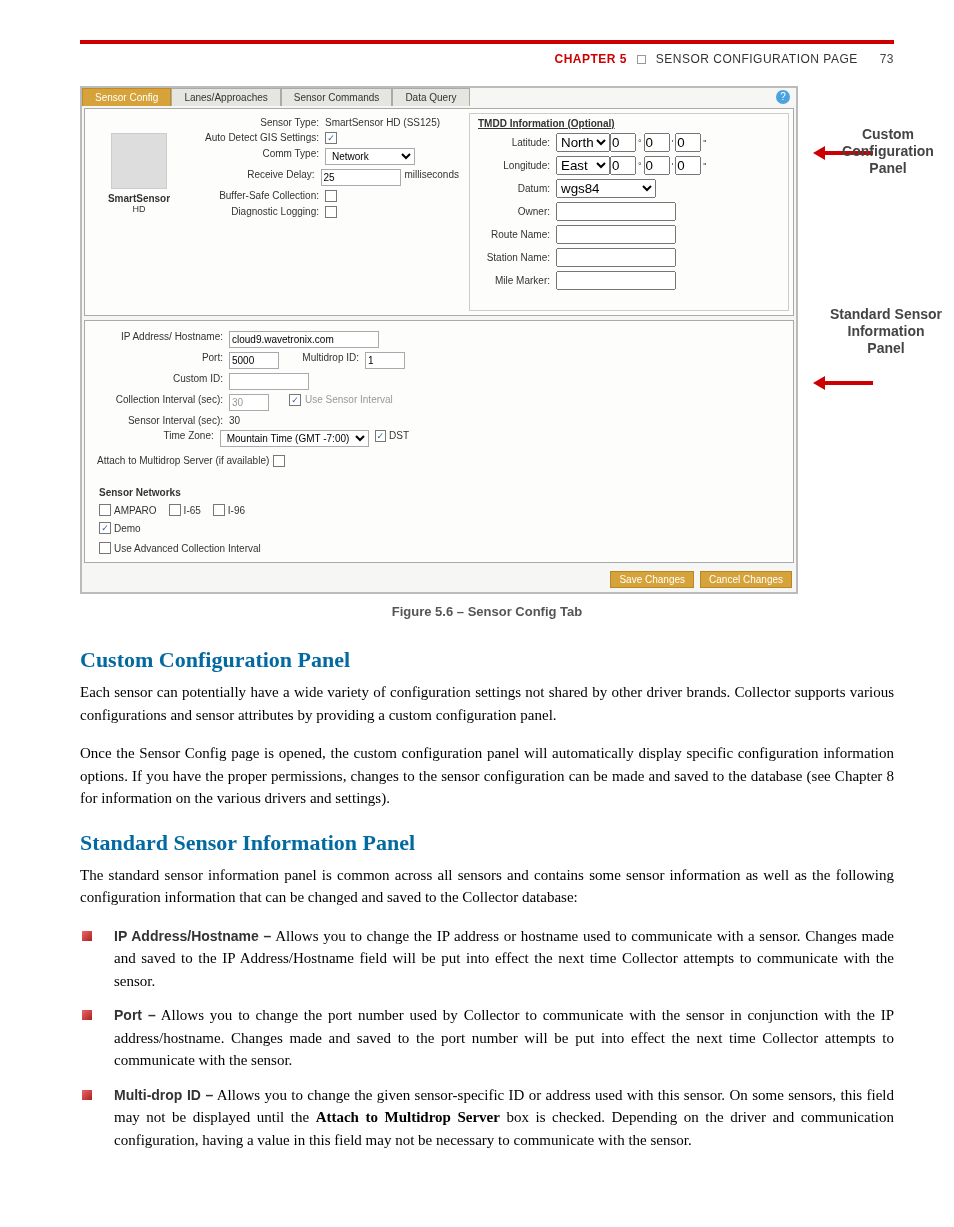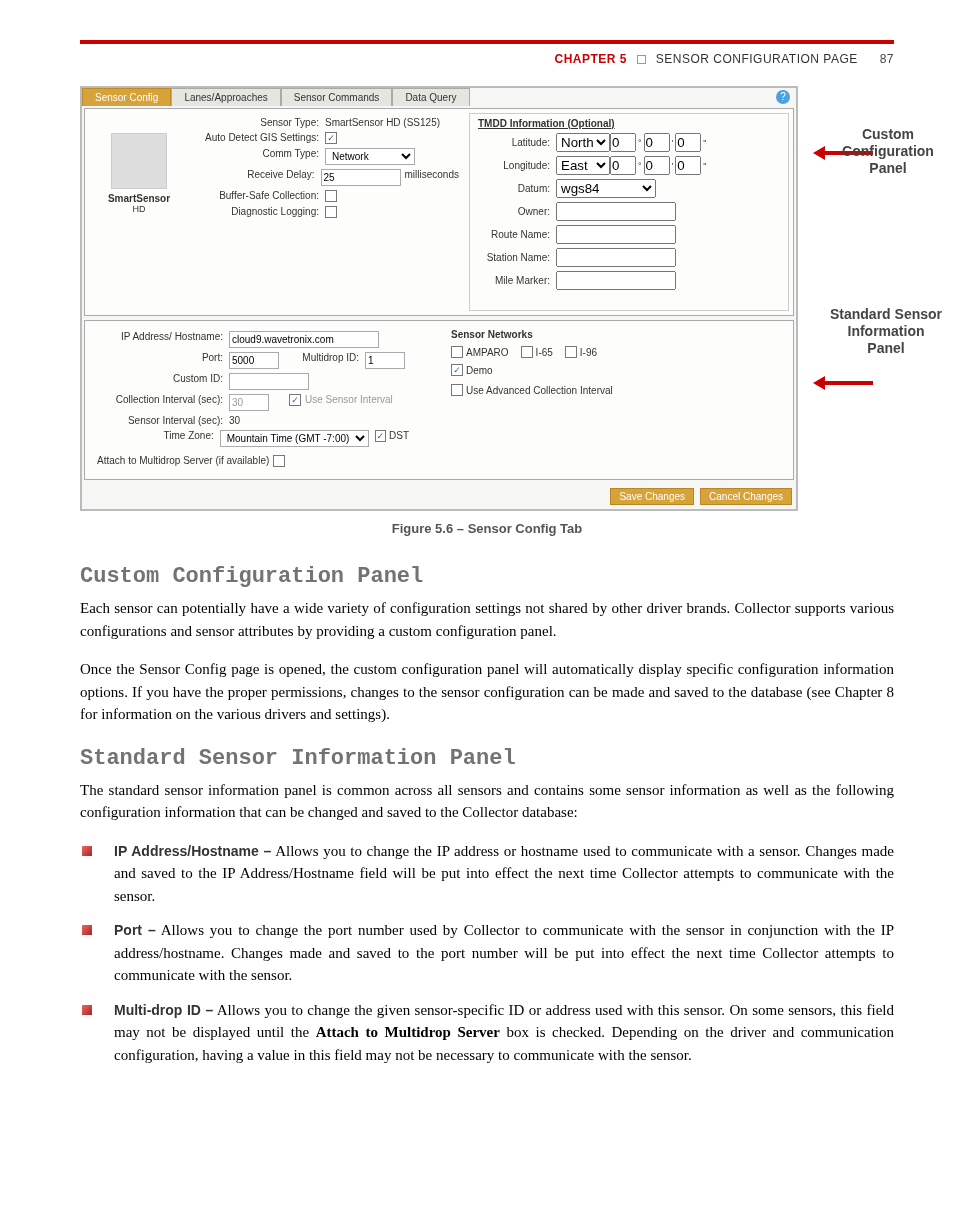--- a/index.html
+++ b/index.html
@@ -59,21 +59,21 @@
 
   .config-sections { display: flex; flex-direction: column; }
   .upper-panel, .lower-panel {
     border: 1px solid #aaa;
     margin: 2px;
     background: #fdfdfb;
     padding: 4px;
     position: relative;
   }
   .upper-panel { display: flex; gap: 10px; min-height: 150px; }
-  .lower-panel { display: flex; gap: 32px; min-height: 160px; }
+  .lower-panel { display: flex; gap: 12px; min-height: 160px; flex-direction: column; }
   .sensor-logo-block {
     width: 100px;
     text-align: center;
     padding-top: 20px;
   }
   .sensor-logo-block .logo-box {
     width: 56px; height: 56px;
     background: #ddd;
     border: 1px solid #ccc;
     margin: 0 auto 4px auto;
@@ -170,23 +170,23 @@
   .figure-caption {
     font-family: Arial, Helvetica, sans-serif;
     font-weight: bold;
     font-size: 13px;
     color: #555;
     text-align: center;
     margin: 10px 0 28px 0;
   }
 
   h2.section-heading {
-    font-family: Liberation Mono, monospace;
+    font-family: Liberation Serif, serif;
     font-weight: bold;
-    color: #737373;
+    color: #0369a1;
     font-size: 22px;
     margin-bottom: 8px;
     margin-top: 20px;
   }
   p.body {
     font-size: 15px;
     line-height: 1.5;
     margin-bottom: 16px;
     text-align: justify;
   }
@@ -218,21 +218,21 @@
   .fig-outer { display: flex; align-items: flex-start; gap: 0; position: relative; }
   .callouts-col { width: 150px; position: relative; }
 </style>
 </head>
 <body>
 
 <div class="page-header">
   <span class="chapter">CHAPTER 5</span>
   <span class="box"></span>
   <span>SENSOR CONFIGURATION PAGE</span>
-  <span class="pagenum">87</span>
+  <span class="pagenum">73</span>
 </div>
 
 <div class="figure-container">
   <div class="fig-outer">
     <div class="figure-frame" style="flex:1;">
       <div class="tabs-row">
         <div class="tab active">Sensor Config</div>
         <div class="tab">Lanes/Approaches</div>
         <div class="tab">Sensor Commands</div>
         <div class="tab">Data Query</div>

